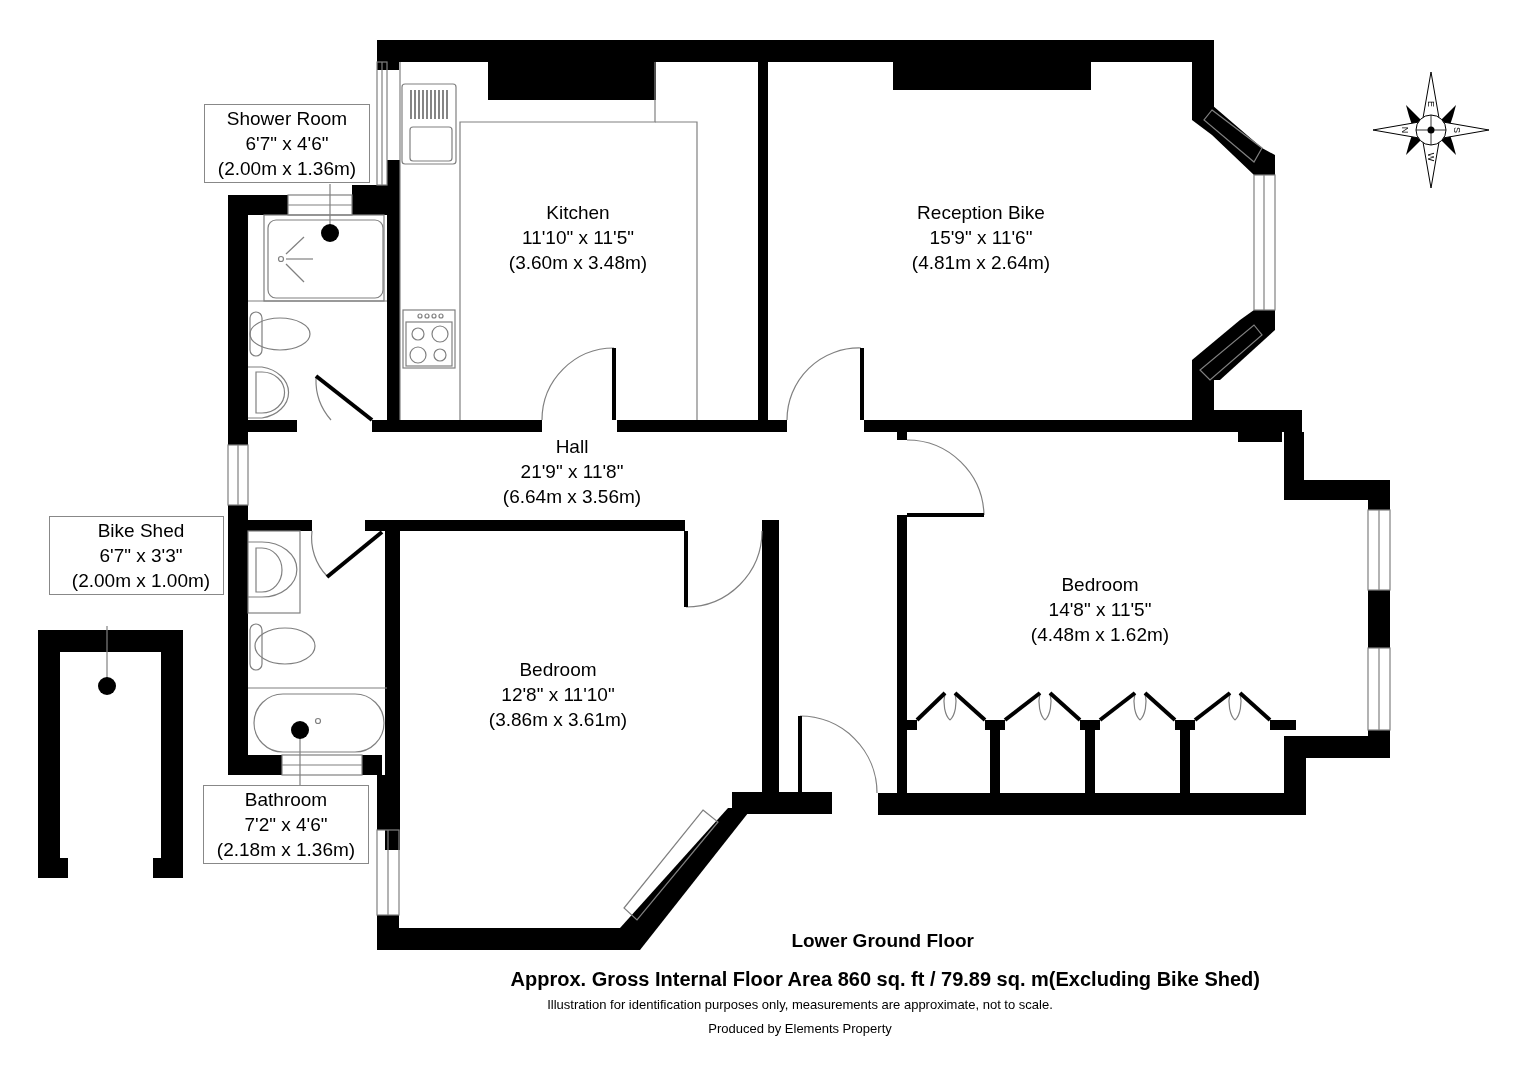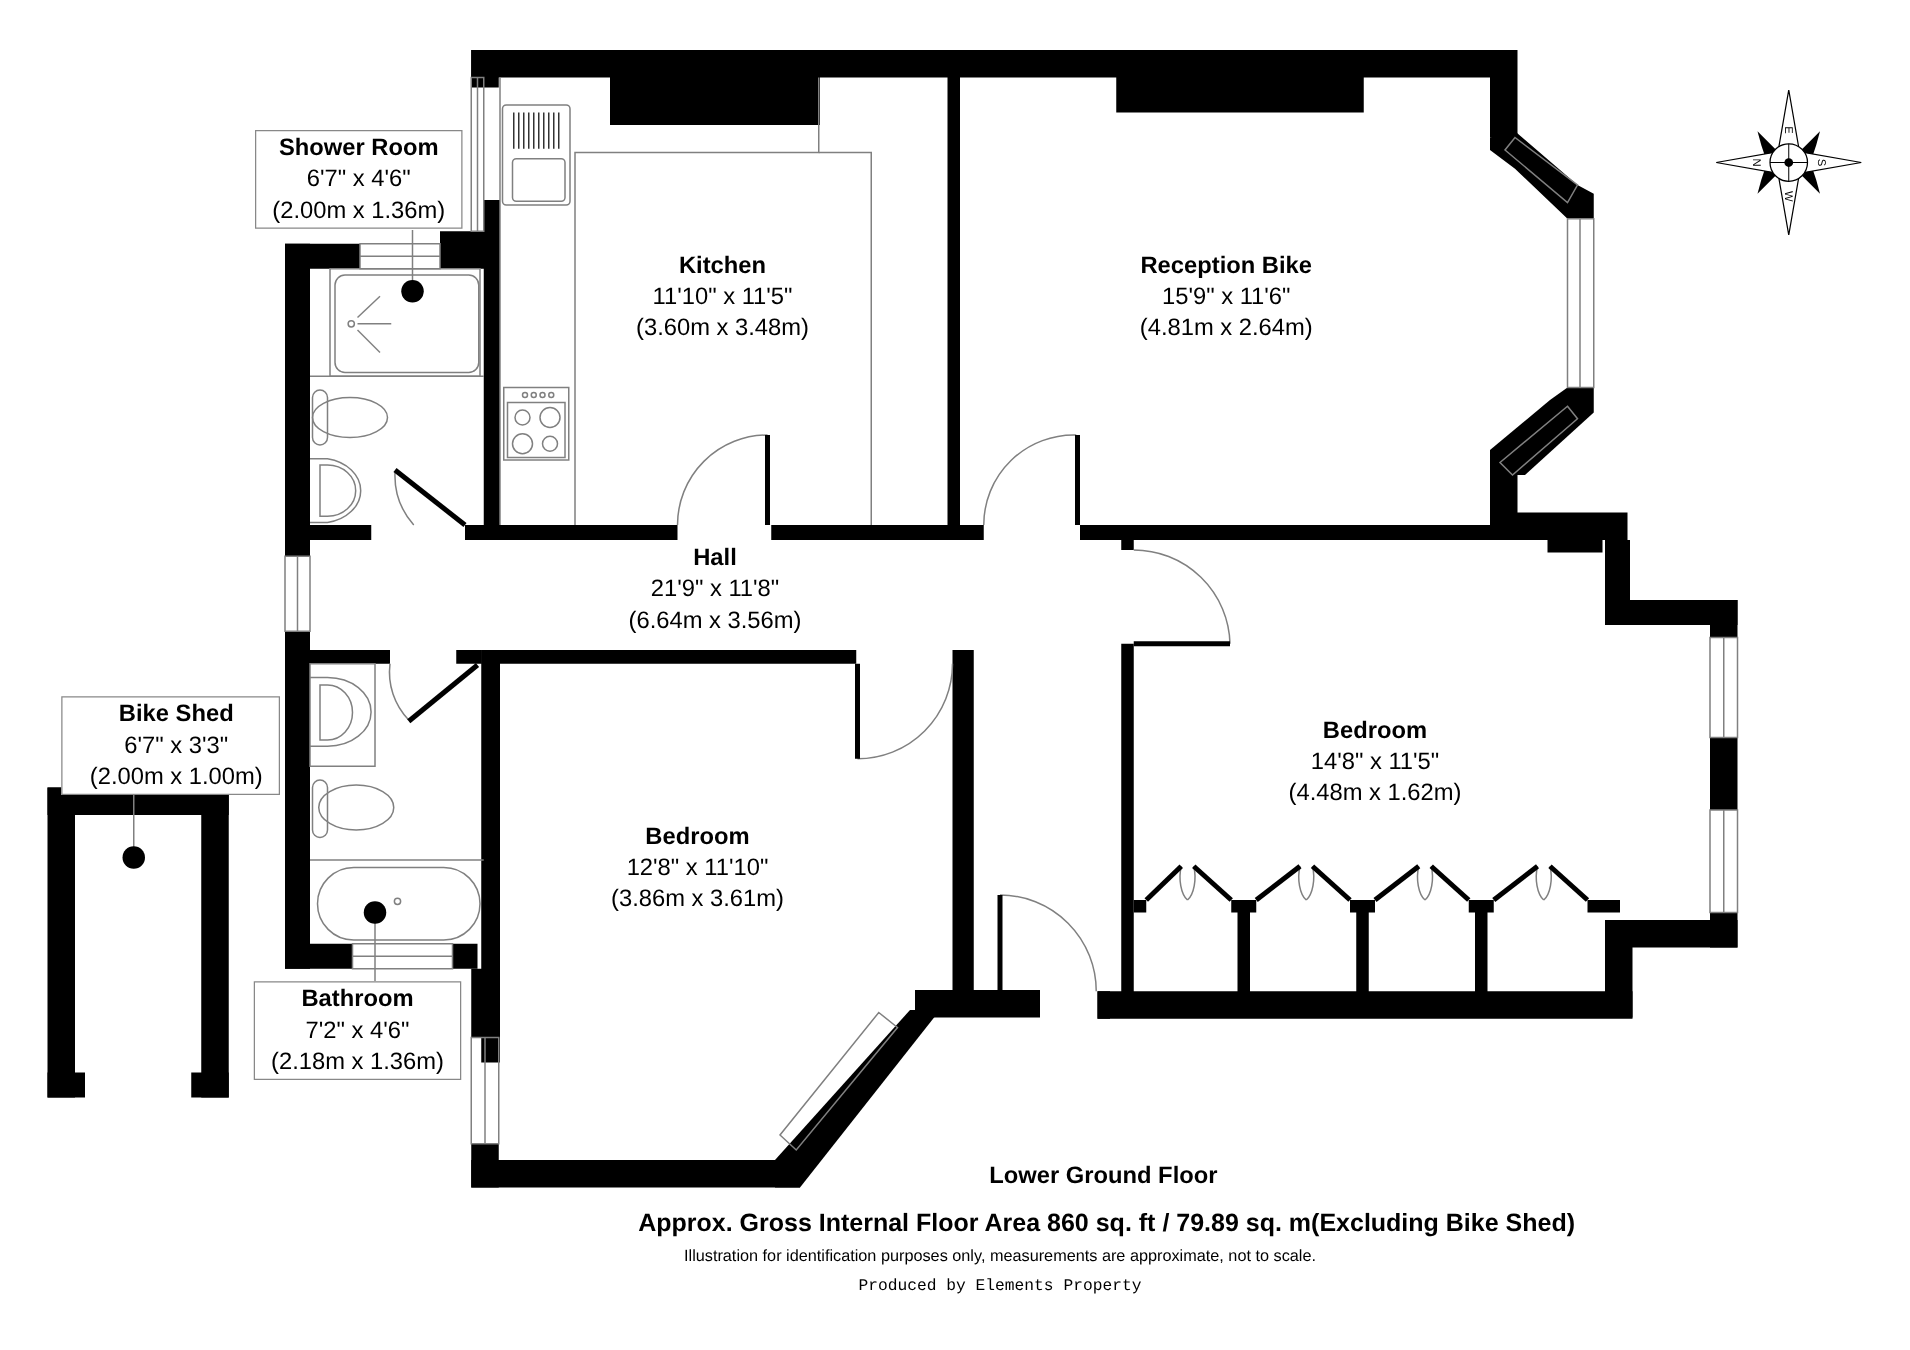--- a/index.html
+++ b/index.html
@@ -1,25 +1,25 @@
 <!DOCTYPE html>
 <html><head>
 <meta charset="utf-8">
 <style>
   html, body { margin: 0; padding: 0; background: #ffffff; }
   body { width: 1528px; height: 1080px; position: relative; overflow: hidden; font-family: "Liberation Sans", sans-serif; color: #000; }
   #plan { position: absolute; left: 0; top: 0; }
   .room-label { position: absolute; text-align: center; line-height: 25px; font-size: 19px; }
-  .room-label .name { font-weight: bold; display: block; }
+  .room-label .name { font-weight: normal; display: block; }
   .room-label .dim { display: block; }
   .boxed { border: 1px solid #888; background: #fff; padding: 1px 3px; }
   .floor-name { position: absolute; left: 684px; top: 930px; width: 290px; text-align: right; font-weight: bold; font-size: 19px; }
   .area { position: absolute; left: 340px; top: 968px; width: 920px; text-align: right; font-weight: bold; font-size: 20px; }
   .disclaimer { position: absolute; left: 400px; top: 997px; width: 800px; text-align: center; font-size: 13px; }
-  .producer { position: absolute; left: 600px; top: 1021px; width: 400px; text-align: center; font-size: 13px; font-family: Liberation Mono, monospace; }
+  .producer { position: absolute; left: 600px; top: 1021px; width: 400px; text-align: center; font-size: 13px; }
 </style>
 </head>
 <body>
 
 <svg id="plan" width="1528" height="1080" viewBox="0 0 1528 1080">
   <g fill="#000">
 
     <rect x="377" y="40" width="836" height="22"></rect>
     <rect x="377" y="40" width="22" height="30"></rect>
 
@@ -264,21 +264,21 @@
   <span class="dim">12'8" x 11'10"</span>
   <span class="dim">(3.86m x 3.61m)</span>
 </div>
 
 <div class="room-label boxed" style="left:203px;top:785px;width:158px;">
   <span class="name">Bathroom</span>
   <span class="dim">7'2" x 4'6"</span>
   <span class="dim">(2.18m x 1.36m)</span>
 </div>
 
-<div class="room-label boxed" style="left:49px;top:557px;width:158px;padding-left:12px;">
+<div class="room-label boxed" style="left:49px;top:516px;width:158px;padding-left:12px;">
   <span class="name">Bike Shed</span>
   <span class="dim">6'7" x 3'3"</span>
   <span class="dim">(2.00m x 1.00m)</span>
 </div>
 
 <div class="floor-name">Lower Ground Floor</div>
 <div class="area">Approx. Gross Internal Floor Area 860 sq. ft / 79.89 sq. m(Excluding Bike Shed)</div>
 <div class="disclaimer">Illustration for identification purposes only, measurements are approximate, not to scale.</div>
 <div class="producer">Produced by Elements Property</div>
 

